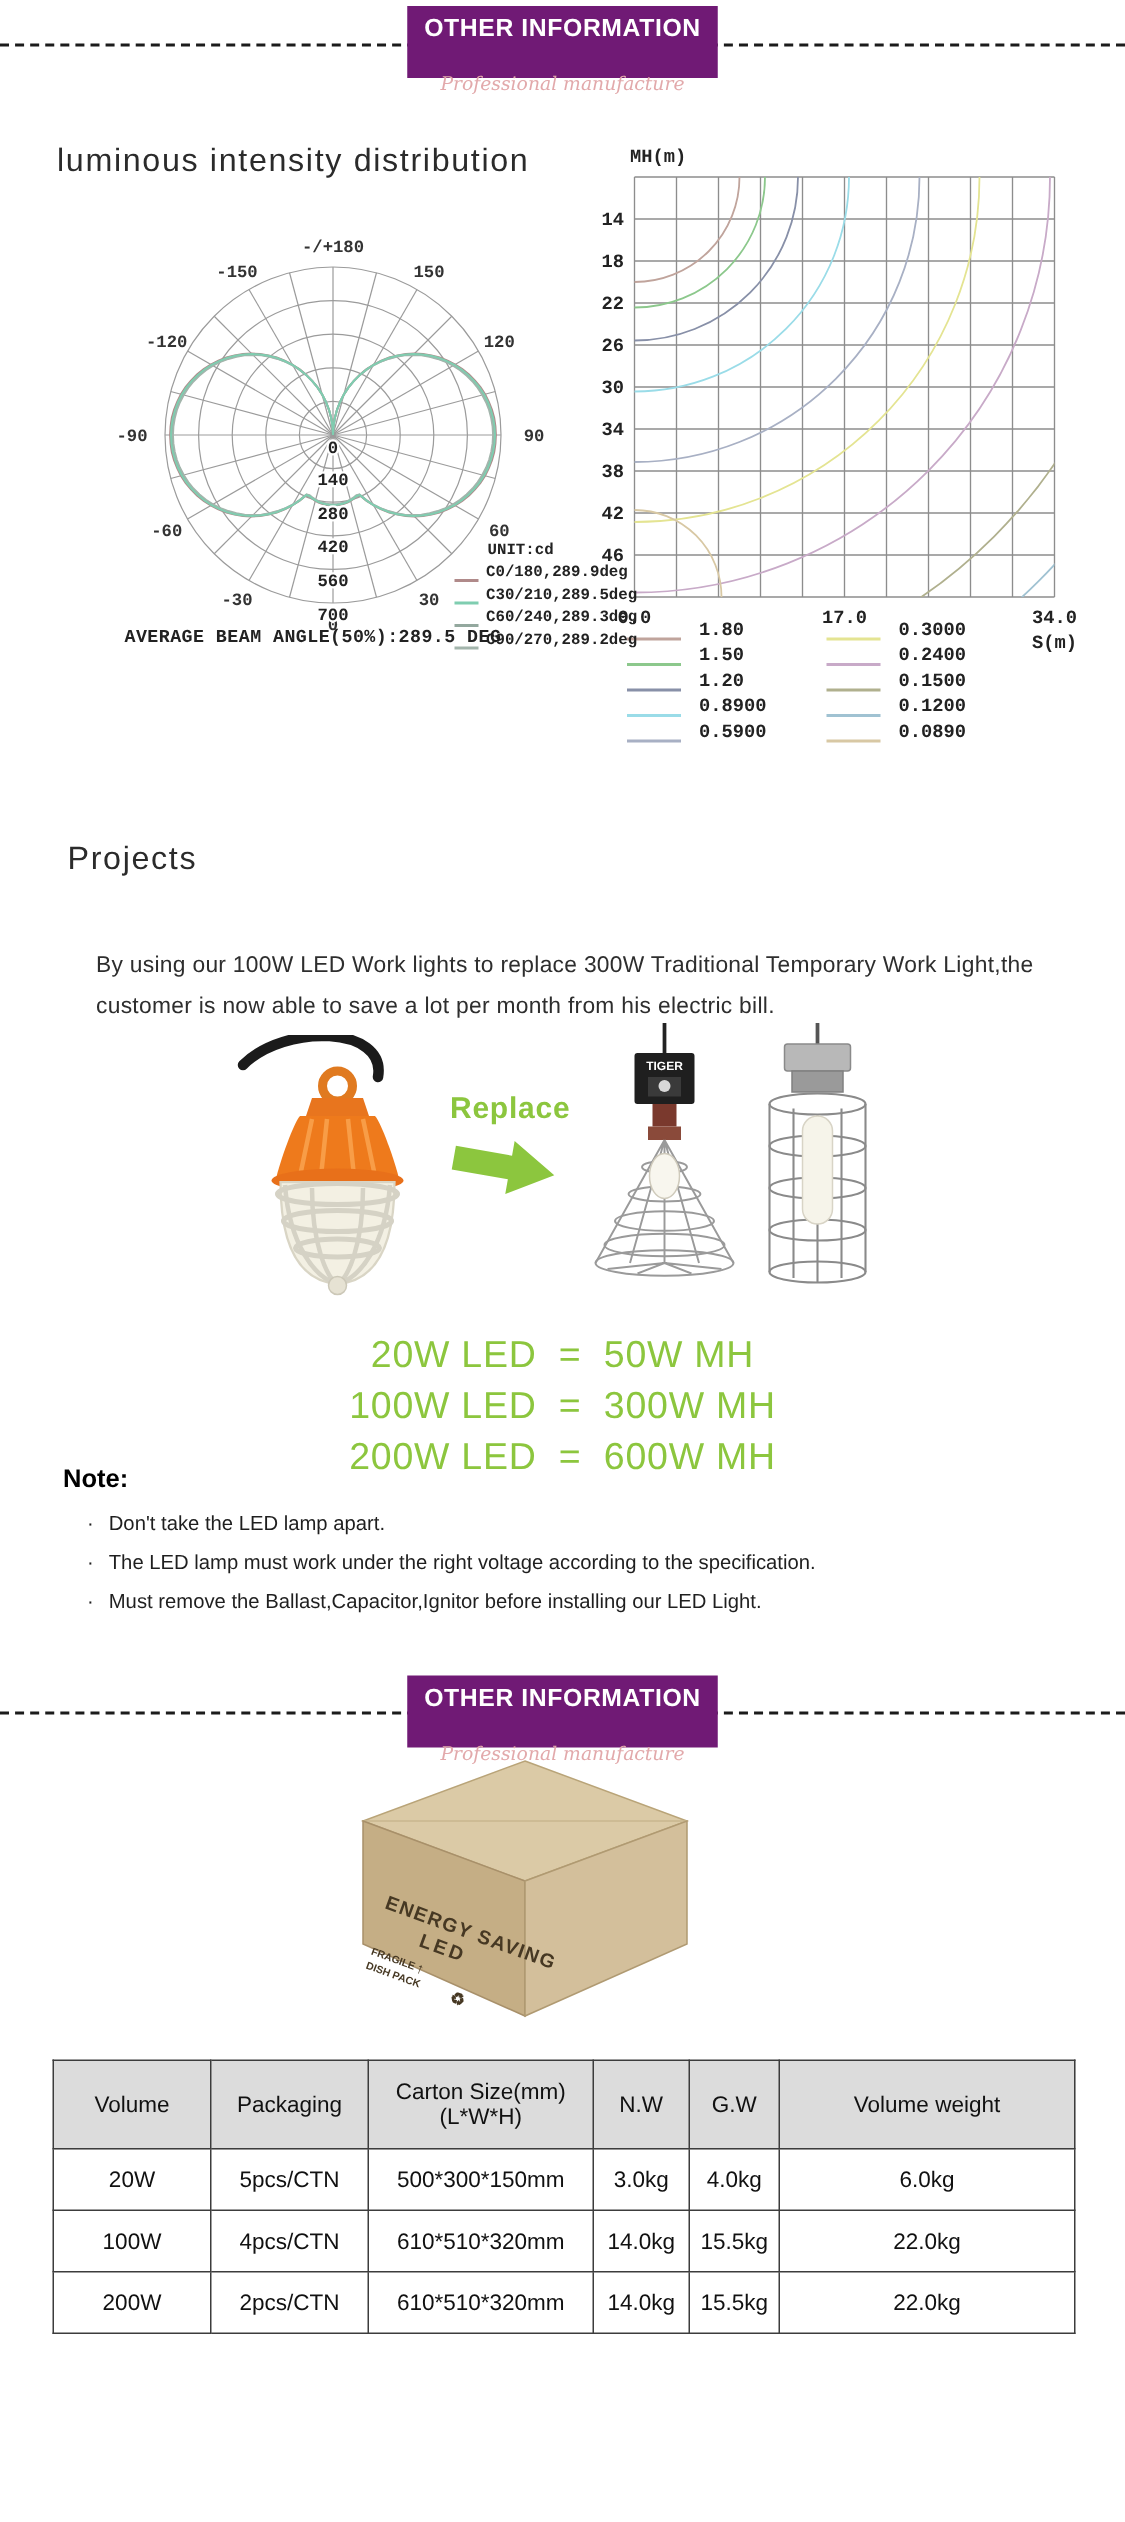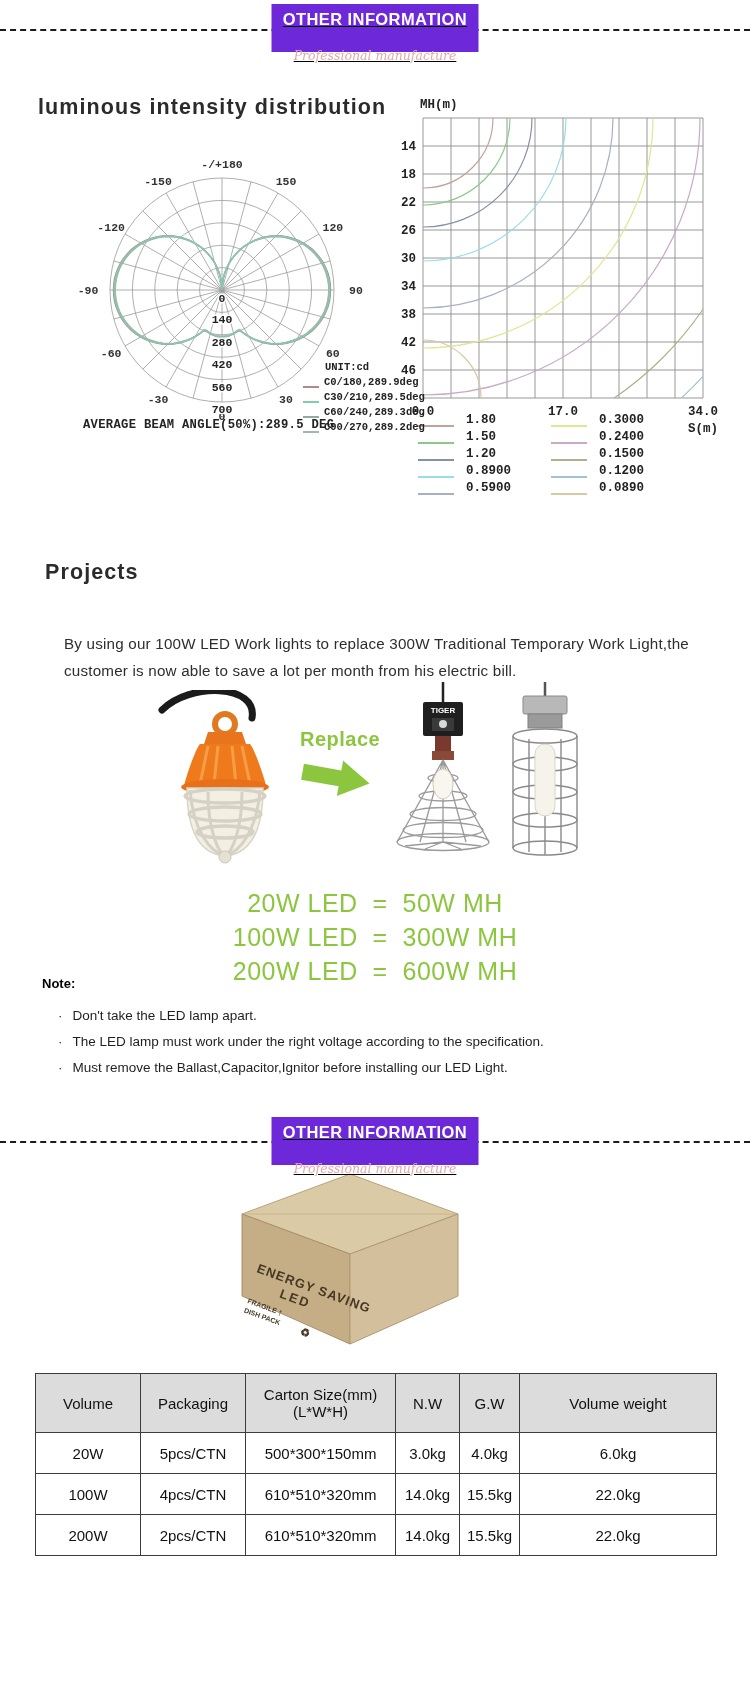--- a/index.html
+++ b/index.html
@@ -1,40 +1,40 @@
 <!DOCTYPE html>
 <html><head>
 <meta charset="utf-8">
 <style>
   html,body{margin:0;padding:0;background:#fff;}
   .page{position:relative;width:750px;height:1681px;background:#fff;overflow:hidden;
         font-family:"Liberation Sans",sans-serif;}
   .abs{position:absolute;}
   .dash{position:absolute;left:0;right:0;height:0;border-top:2px dashed #1b1b1b;z-index:1;}
   .banner{position:absolute;left:50%;transform:translateX(-50%);width:207px;height:48px;
-          background:#6d28d9;text-align:center;z-index:2;box-sizing:border-box;padding-top:6px;text-decoration:underline;}
+          background:#701a75;text-align:center;z-index:2;box-sizing:border-box;padding-top:6px;}
   .banner .t{font-size:16.5px;font-weight:bold;color:#ffffff;letter-spacing:.4px;}
   .banner .s{font-family:"DejaVu Serif",serif;font-style:italic;font-size:12.5px;color:#e2a9ab;margin-top:19px;}
-  .h1{position:absolute;font-size:21.5px;color:#2b2b2b;letter-spacing:1.1px;font-weight:700;}
+  .h1{position:absolute;font-size:21.5px;color:#2b2b2b;letter-spacing:1.1px;font-weight:400;}
   .para{position:absolute;font-size:15.2px;line-height:27px;color:#2e2e2e;letter-spacing:.2px;}
   .polar-legend{position:absolute;font-family:"Liberation Mono",monospace;font-weight:bold;
                 font-size:10.5px;color:#222;z-index:3;}
   .polar-legend .row{display:flex;align-items:flex-end;height:15px;}
   .sw{display:inline-block;width:16px;height:2px;margin-right:5px;}
   .avg{position:absolute;font-family:"Liberation Mono",monospace;font-weight:bold;
        font-size:12.2px;color:#222;letter-spacing:.3px;}
   .iso-legend{position:absolute;display:flex;gap:40px;font-family:"Liberation Mono",monospace;
               font-weight:bold;font-size:12.5px;color:#222;}
   .iso-legend .row{display:flex;align-items:flex-end;height:17px;}
   .sw2{display:inline-block;width:36px;height:2px;margin-right:12px;}
   .replace-t{position:absolute;font-size:20px;font-weight:bold;color:#8cc63e;letter-spacing:.5px;}
   .green-lines{position:absolute;left:0;width:750px;text-align:center;}
   .green-lines .cmp{font-size:25px;font-weight:normal;color:#8cc63e;line-height:34px;
                     white-space:pre;letter-spacing:.5px;}
-  .note-h{position:absolute;font-size:13px;font-weight:bold;color:#000;}
+  .note-h{position:absolute;font-size:17px;font-weight:bold;color:#000;}
   .notes{position:absolute;}
   .note-item{display:flex;font-size:13.5px;color:#1f1f1f;margin-bottom:11px;}
   .note-item .b{margin-right:10px;}
   table.pack{position:absolute;left:35px;top:1373px;width:681px;border-collapse:collapse;
              font-size:15px;color:#111;text-align:center;table-layout:fixed;}
   .pack th{background:#dcdcdc;font-weight:400;height:56px;border:1.2px solid #3c3c3c;
            white-space:pre-line;font-size:15px;}
   .pack td{height:38px;border:1.2px solid #3c3c3c;}
 </style>
 </head>

